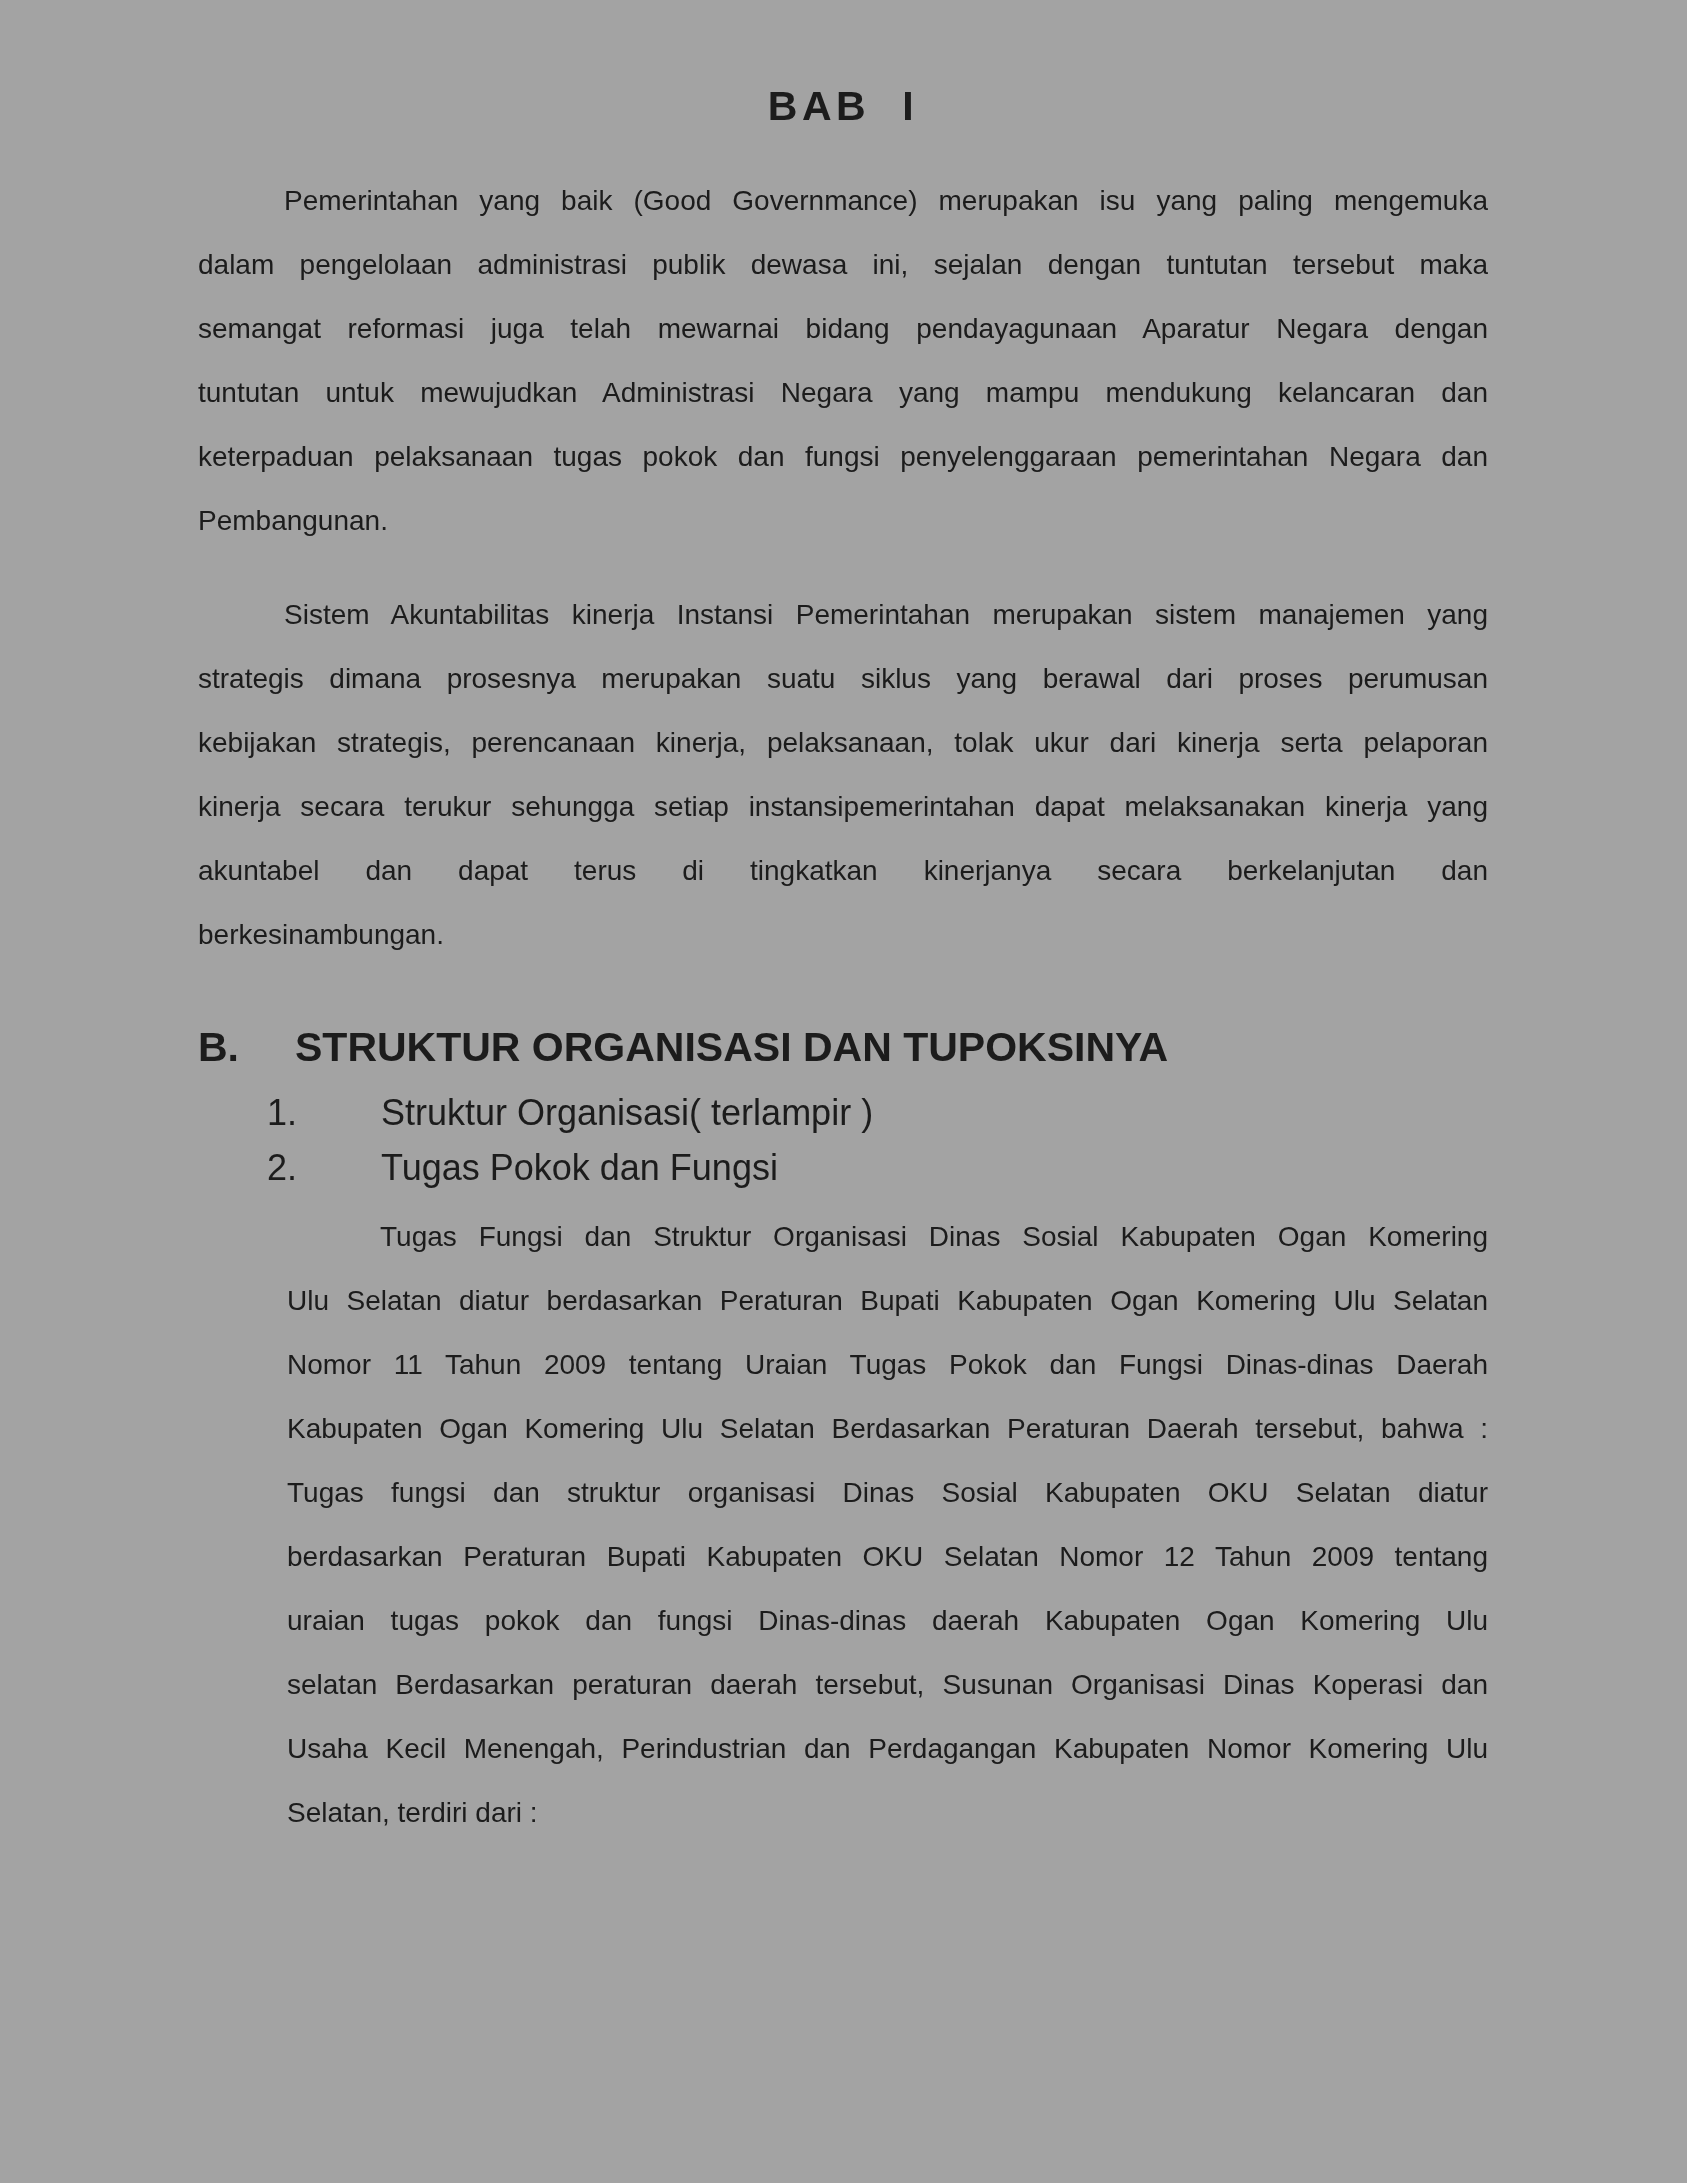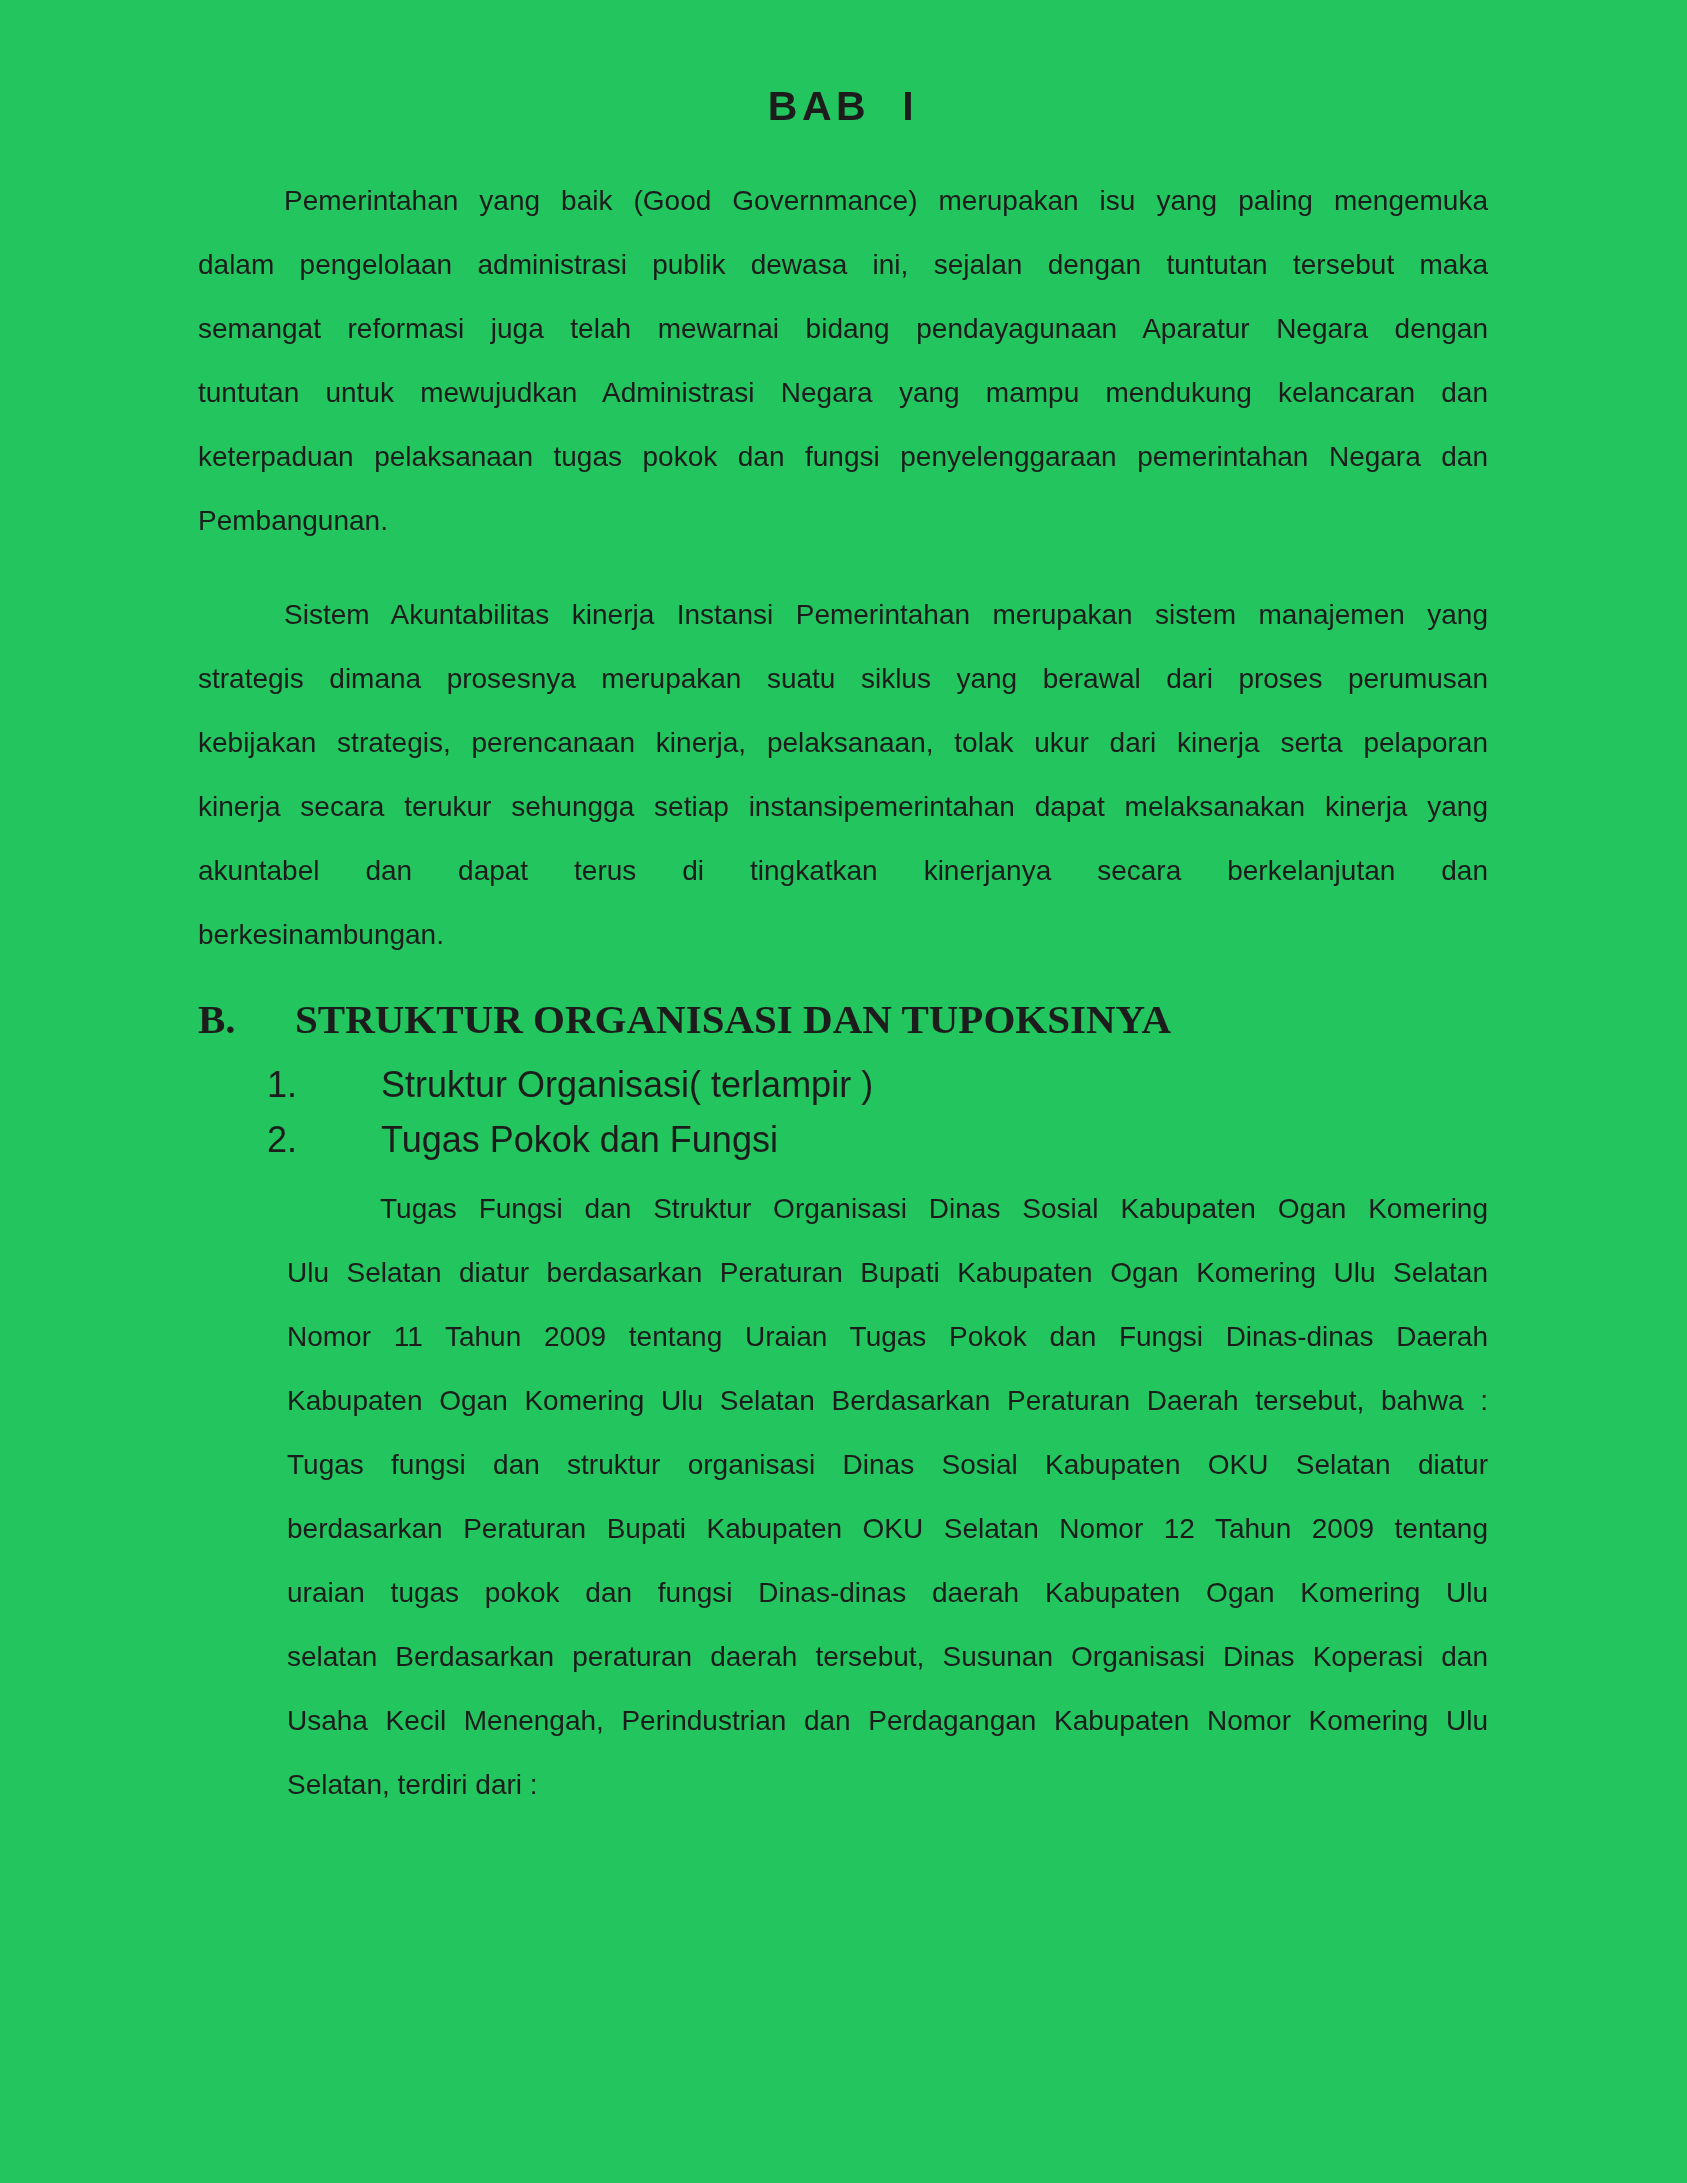--- a/index.html
+++ b/index.html
@@ -4,21 +4,21 @@
 <style>
   html, body {
     margin: 0;
     padding: 0;
     background: #ffffff;
   }
   .page {
     position: relative;
     width: 1687px;
     height: 2183px;
-    background: #22c55e;
+    background: #a3a3a3;
     color: #1c1c1c;
     font-family: "Liberation Sans", "DejaVu Sans", sans-serif;
     overflow: hidden;
   }
   .content {
     position: absolute;
     left: 198px;
     width: 1290px;
     top: 0;
   }
@@ -39,21 +39,21 @@
     white-space: pre-wrap;
   }
   
   .sec-heading {
     font-weight: bold;
     font-size: 41px;
     line-height: 53px;
     white-space: nowrap;
   }
   .sec-heading.a { margin-top: 93px; }
-  .sec-heading.b { margin-top: 26px; font-family: Liberation Serif, serif; }
+  .sec-heading.b { margin-top: 54px; }
   .sec-label {
     display: inline-block;
     width: 97px;
   }
   
   .para {
     font-size: 28px;
   }
   .para .line {
     line-height: 64px;

